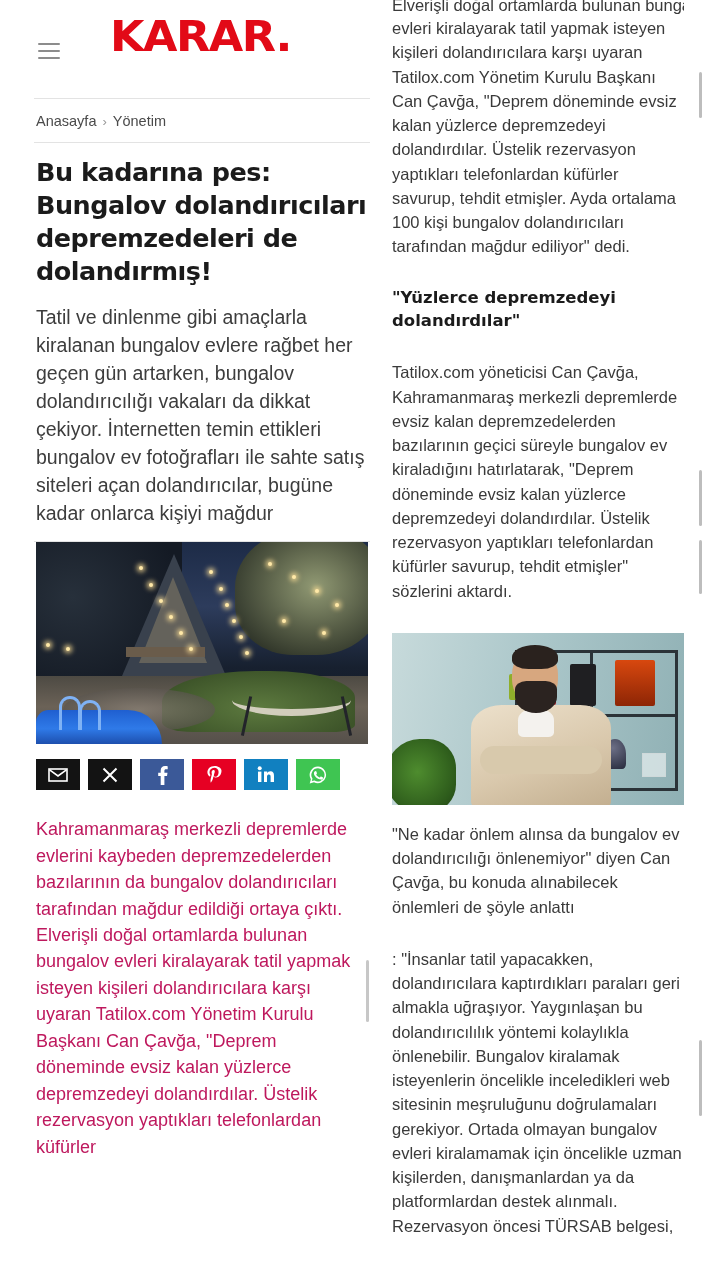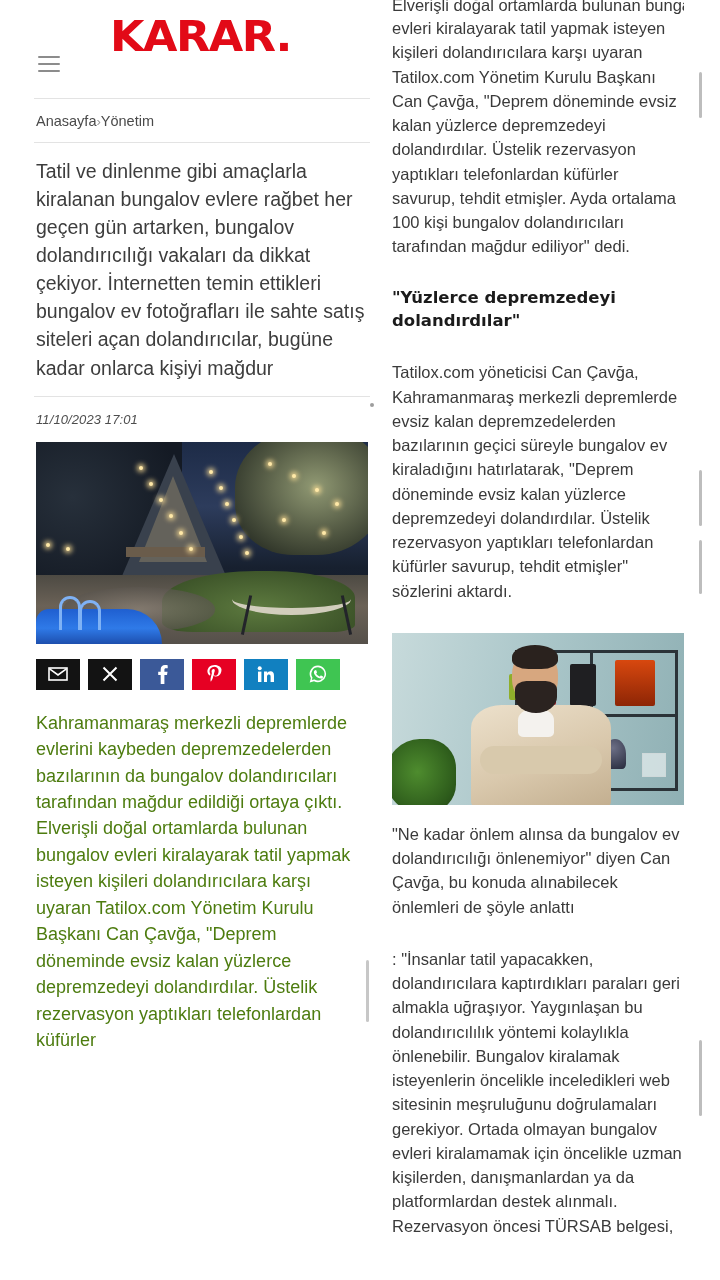--- a/index.html
+++ b/index.html
@@ -29,21 +29,21 @@
     left: 392px; top: 0px;
     width: 292px; height: 1280px;
     overflow: hidden;
   }
 
   
   .masthead {
     position: relative;
     height: 72px;
     display: flex;
-    align-items: flex-end;
+    align-items: center;
     padding-top: 30px;
   }
   .hamburger {
     width: 22px; height: 16px;
     display: flex; flex-direction: column;
     justify-content: space-between;
     margin-left: 14px;
     cursor: pointer;
   }
   .hamburger span {
@@ -70,20 +70,21 @@
     height: 1px;
     background: #e3e3e3;
     margin: 0 10px;
   }
   .hr-top { margin-top: 26px; }
 
   
   .breadcrumb {
     display: flex;
     align-items: center;
+    gap: 6px;
     padding: 14px 12px 13px 12px;
     font-size: 14.5px;
     color: #4a4a4a;
   }
   .breadcrumb .sep { color: #9a9a9a; font-size: 13px; }
   .breadcrumb a { color: #4a4a4a; text-decoration: none; }
 
   
   .headline {
     padding: 13px 12px 0 12px;
@@ -258,24 +259,24 @@
   .sb-mail     { background: #131313; }
   .sb-x        { background: #131313; }
   .sb-facebook { background: #3b5998; }
   .sb-pinterest{ background: #e60023; }
   .sb-linkedin { background: #1180c0; }
   .sb-whatsapp { background: #3fc552; }
   .share-btn svg { display: block; }
 
   
   .body-text {
-    padding: 20px 12px 0 12px;
+    padding: 26px 12px 0 12px;
     font-size: 18px;
     line-height: 1.47;
-    color: #4d7c0f;
+    color: #be185d;
   }
 
   
   .rc-clip-top {
     margin-top: 0px;
     padding-top: 0px;
     height: 16px;
     overflow: hidden;
     position: relative;
   }
@@ -474,29 +475,26 @@
     <div class="hr hr-top"></div>
 
     <div class="breadcrumb">
       <a href="#">Anasayfa</a>
       <span class="sep">›</span>
       <a href="#">Yönetim</a>
     </div>
 
     <div class="hr"></div>
 
+    <h1 class="headline">Bu kadarına pes: Bungalov dolandırıcıları depremzedeleri de dolandırmış!</h1>
 
     <p class="lead">Tatil ve dinlenme gibi amaçlarla kiralanan bungalov evlere rağbet her geçen gün artarken, bungalov dolandırıcılığı vakaları da dikkat çekiyor. İnternetten temin ettikleri bungalov ev fotoğrafları ile sahte satış siteleri açan dolandırıcılar, bugüne kadar onlarca kişiyi mağdur</p>
 
     <div class="hr hr-lead"></div>
 
-    <div class="date-row">
-      <span class="date">11/10/2023 17:01</span>
-      <span class="dot-marker"></span>
-    </div>
 
     <div class="photo-main">
       <div class="ph-sky"></div>
       <div class="ph-darkleft"></div>
       <div class="ph-tree"></div>
       <div class="ph-aframe"></div>
       <div class="ph-aframe2"></div>
       <div class="ph-ground"></div>
       <div class="ph-lawn"></div>
       <div class="ph-path"></div>

